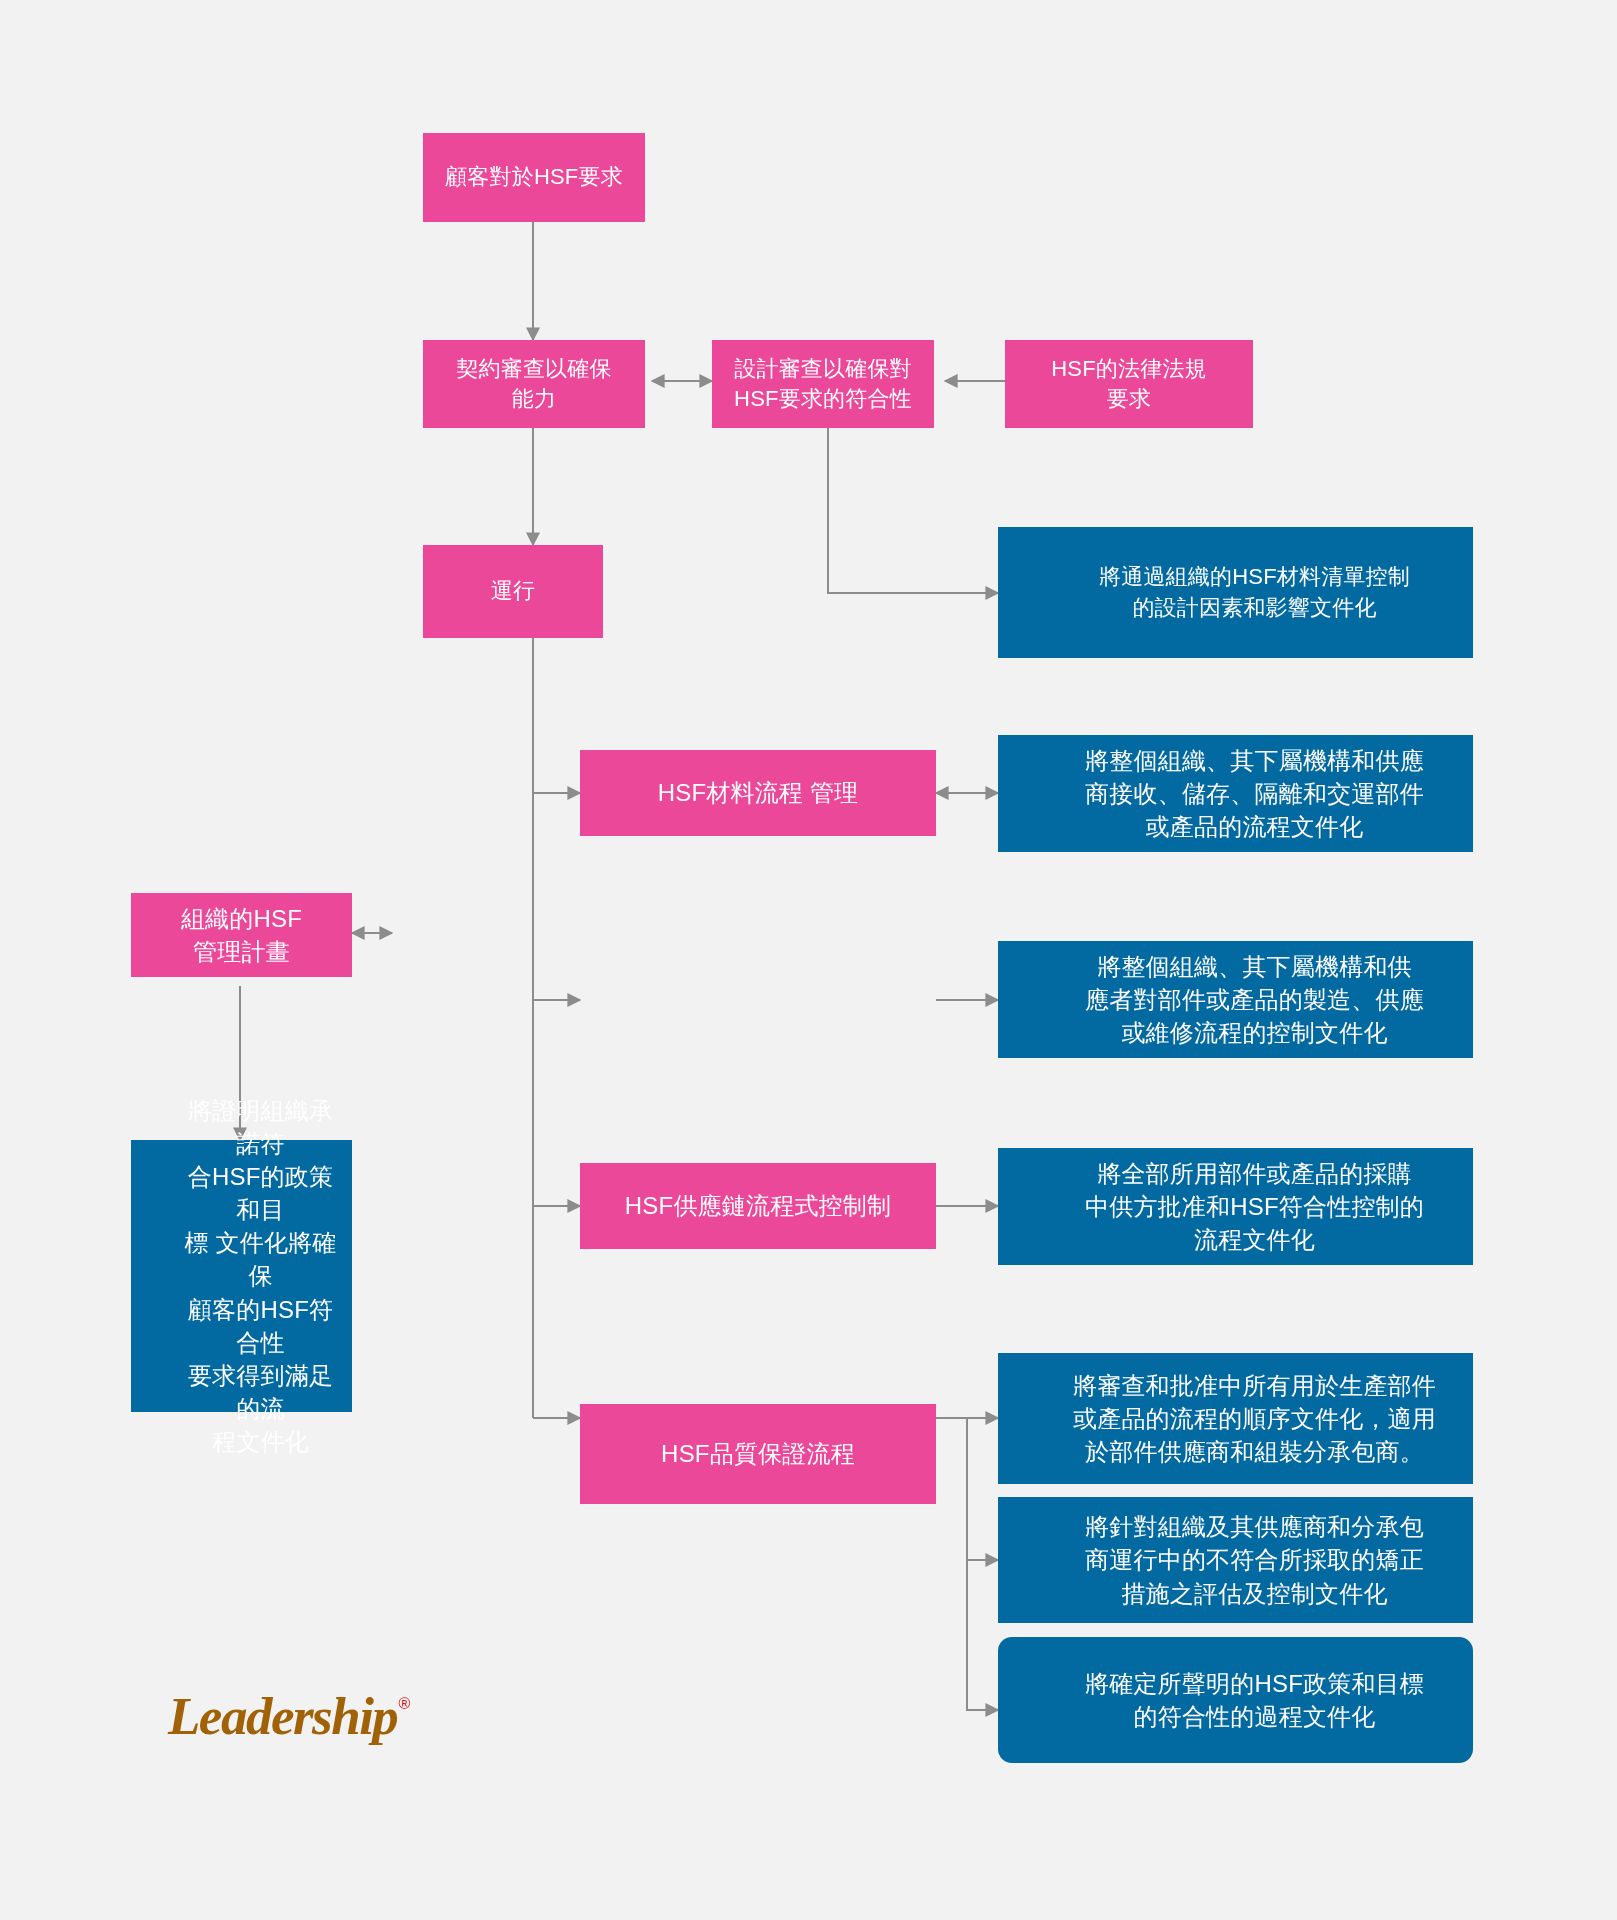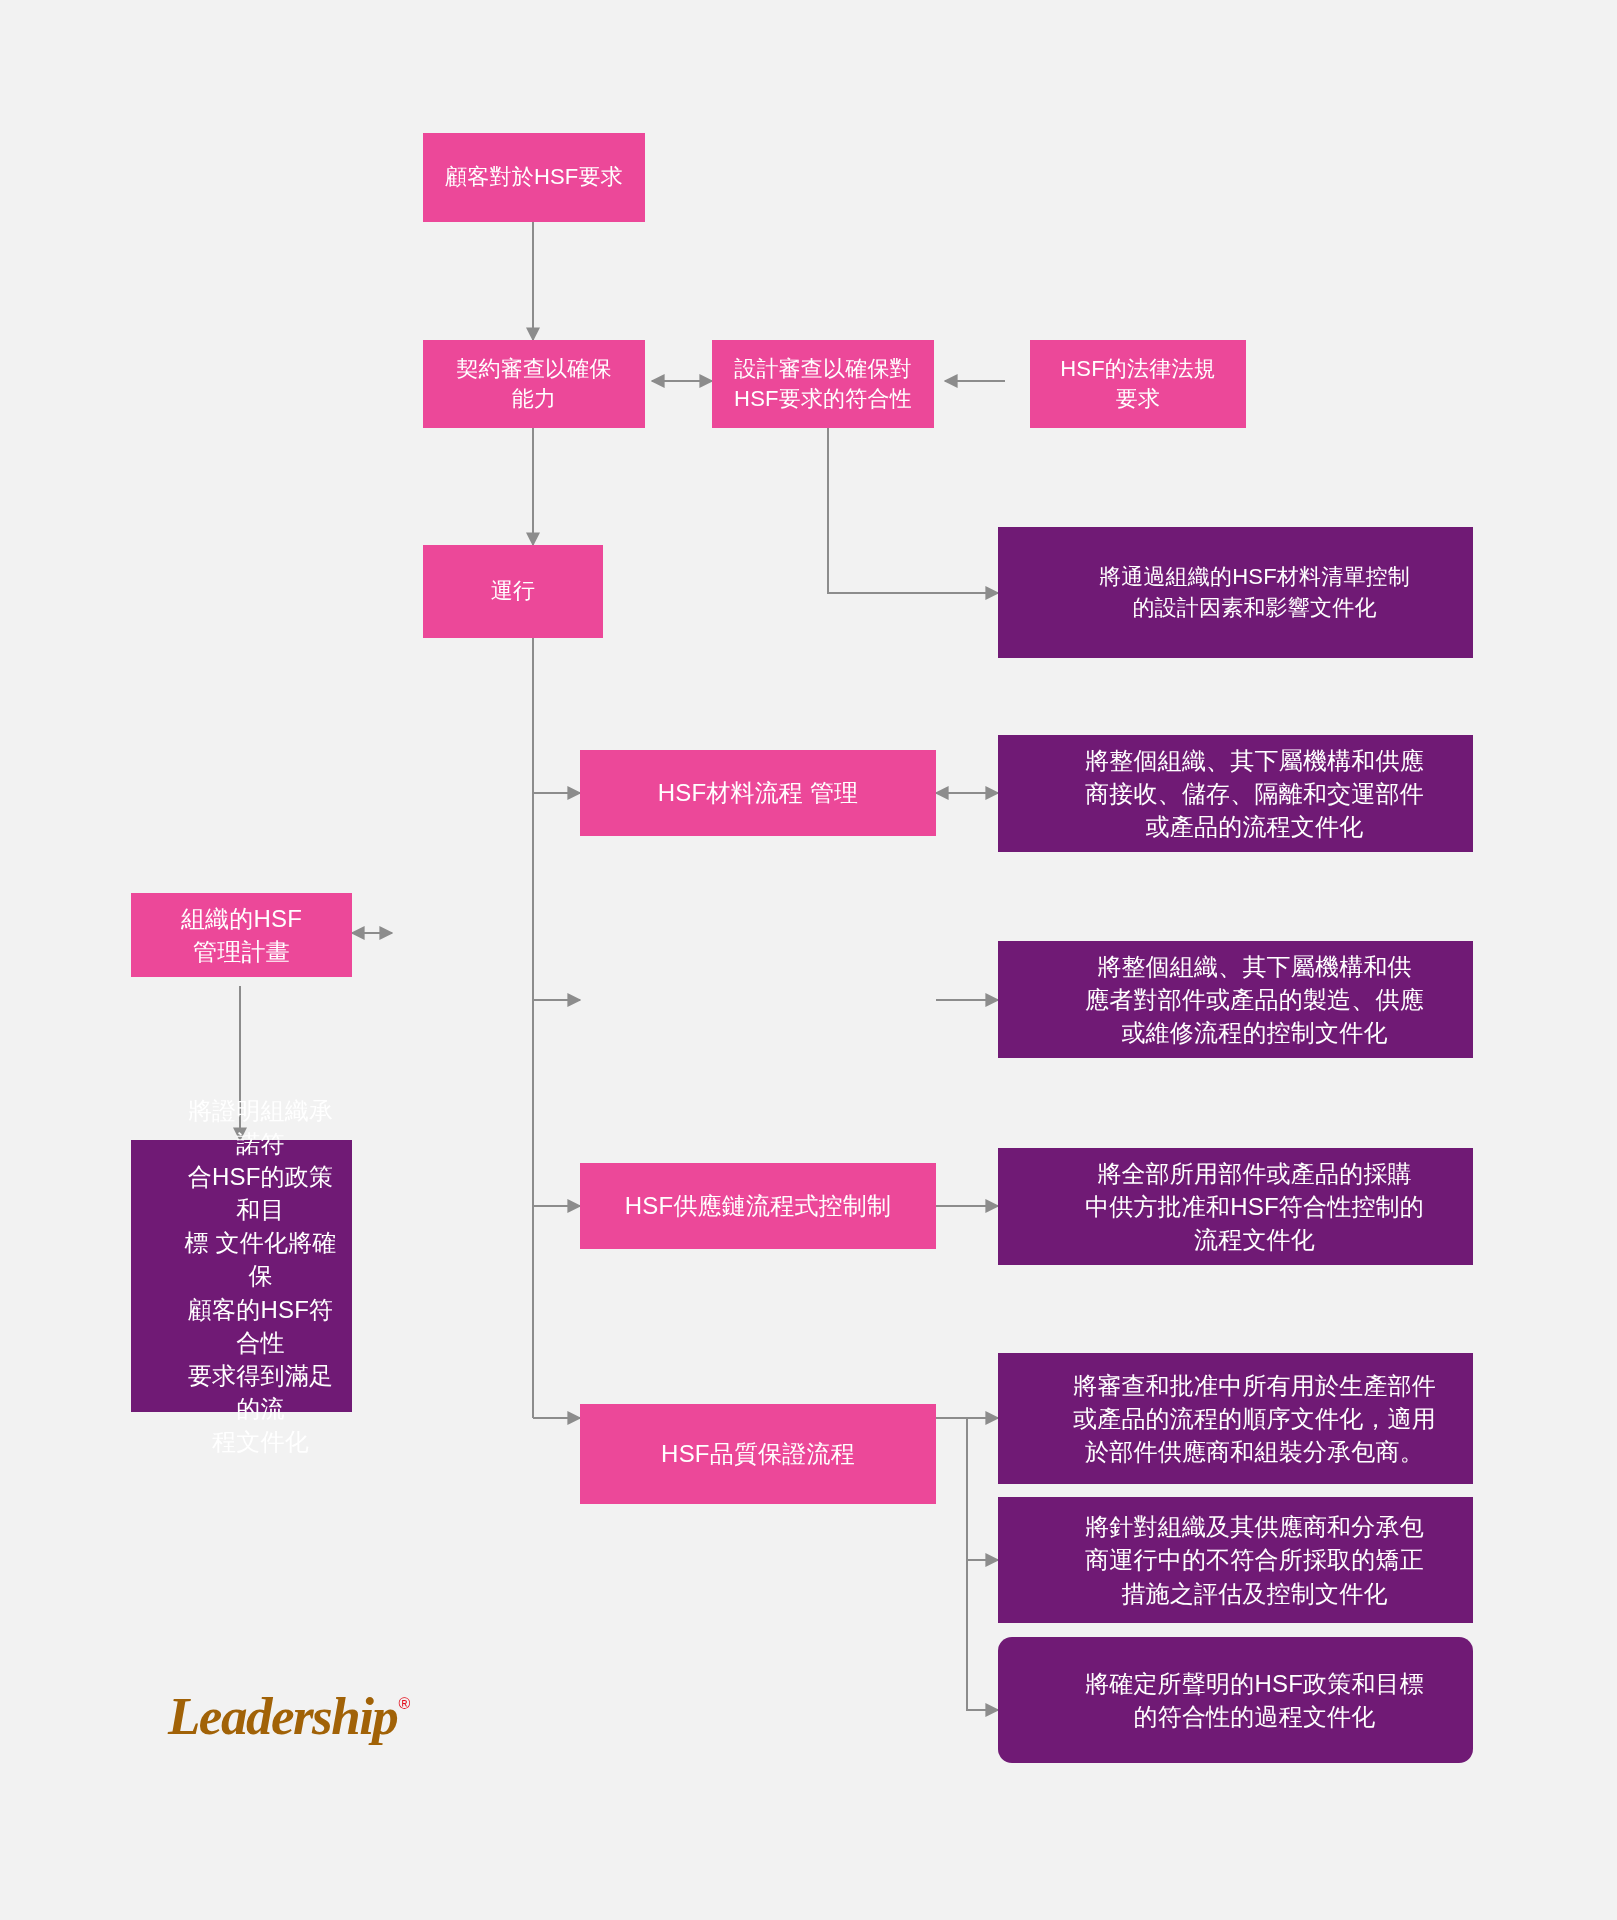--- a/index.html
+++ b/index.html
@@ -35,21 +35,21 @@
     align-items: center;
     justify-content: center;
     text-align: center;
     color: #ffffff;
     line-height: 1.38;
     padding: 4px 10px;
     white-space: pre-line;
     letter-spacing: 0.2px;
   }
   .node.green { background: #ec4899; }
-  .node.blue  { background: #701a75; padding-left: 48px; }
+  .node.blue  { background: #0369a1; padding-left: 48px; }
   .fs22 { font-size: 22px; }
   .fs21 { font-size: 24px; }
 
   
   #logo {
     position: absolute;
     left: 168px;
     top: 1690px;
     display: flex;
     align-items: flex-start;
@@ -126,21 +126,21 @@
   </svg>
 
   <div class="node green fs22" style="left:423px; top:133px; width:222px; height:89px;">顧客對於HSF要求</div>
 
   <div class="node green fs22" style="left:423px; top:340px; width:222px; height:88px;">契約審查以確保
 能力</div>
 
   <div class="node green fs22" style="left:712px; top:340px; width:222px; height:88px;">設計審查以確保對
 HSF要求的符合性</div>
 
-  <div class="node green fs22" style="left:1005px; top:340px; width:216px; height:88px;margin-left:25px;">HSF的法律法規
+  <div class="node green fs22" style="left:1005px; top:340px; width:248px; height:88px;">HSF的法律法規
 要求</div>
 
   <div class="node green fs22" style="left:423px; top:545px; width:180px; height:93px;">運行</div>
 
   <div class="node green fs21" style="left:580px; top:750px; width:356px; height:86px;">HSF材料流程 管理</div>
 
 
   <div class="node green fs21" style="left:580px; top:1163px; width:356px; height:86px;">HSF供應鏈流程式控制制</div>
 
   <div class="node green fs21" style="left:580px; top:1375px; width:356px; height:100px;margin-top:29px;">HSF品質保證流程</div>

